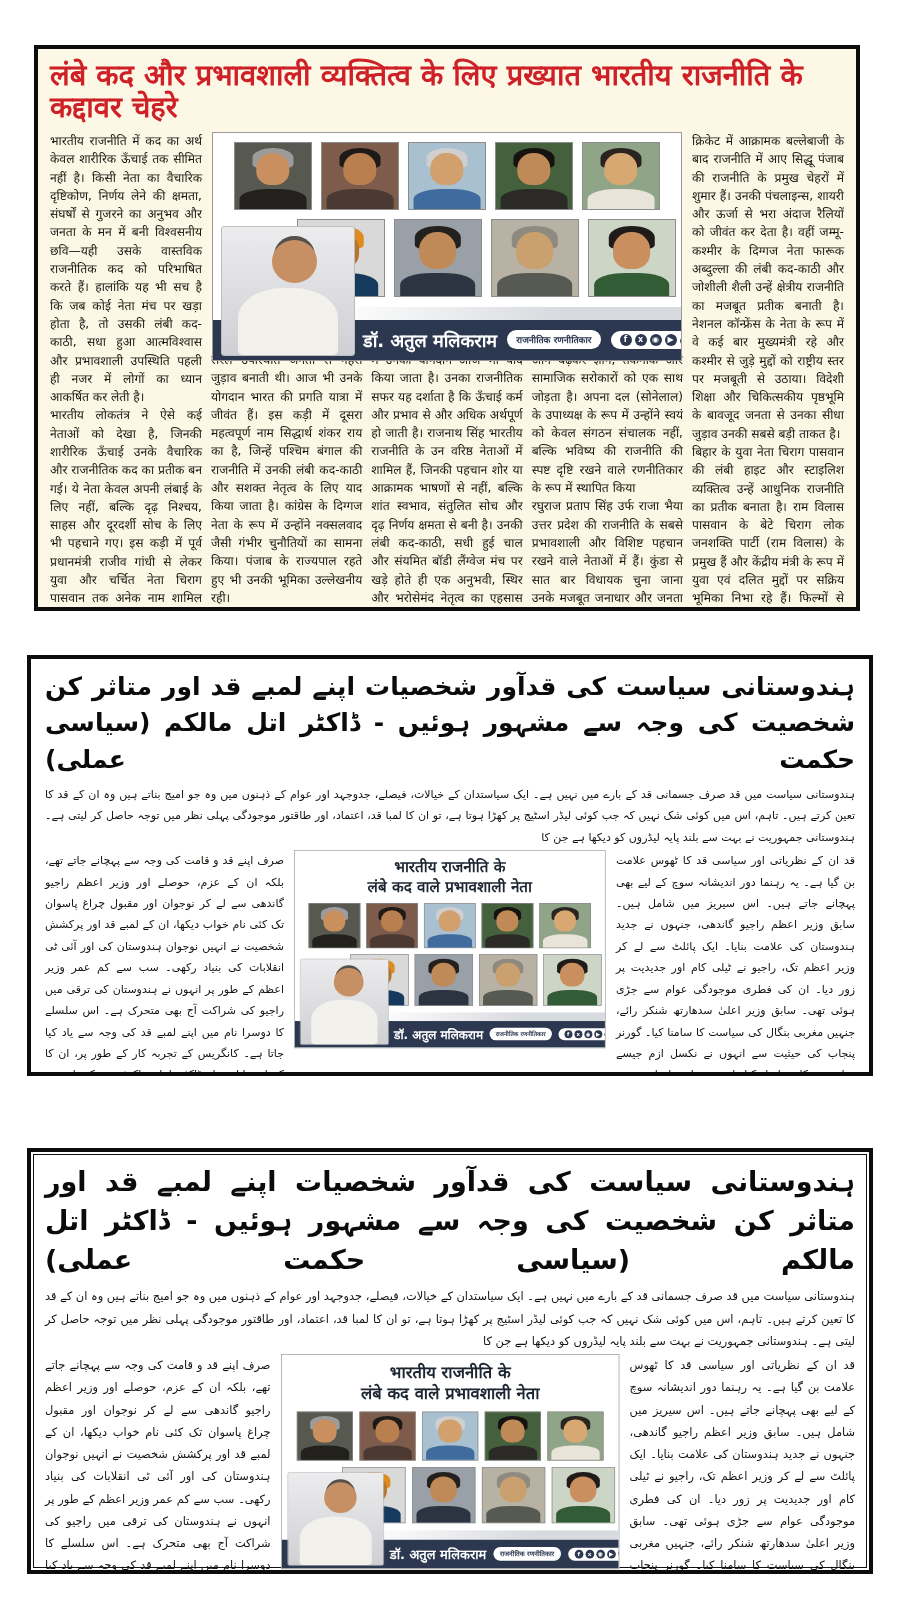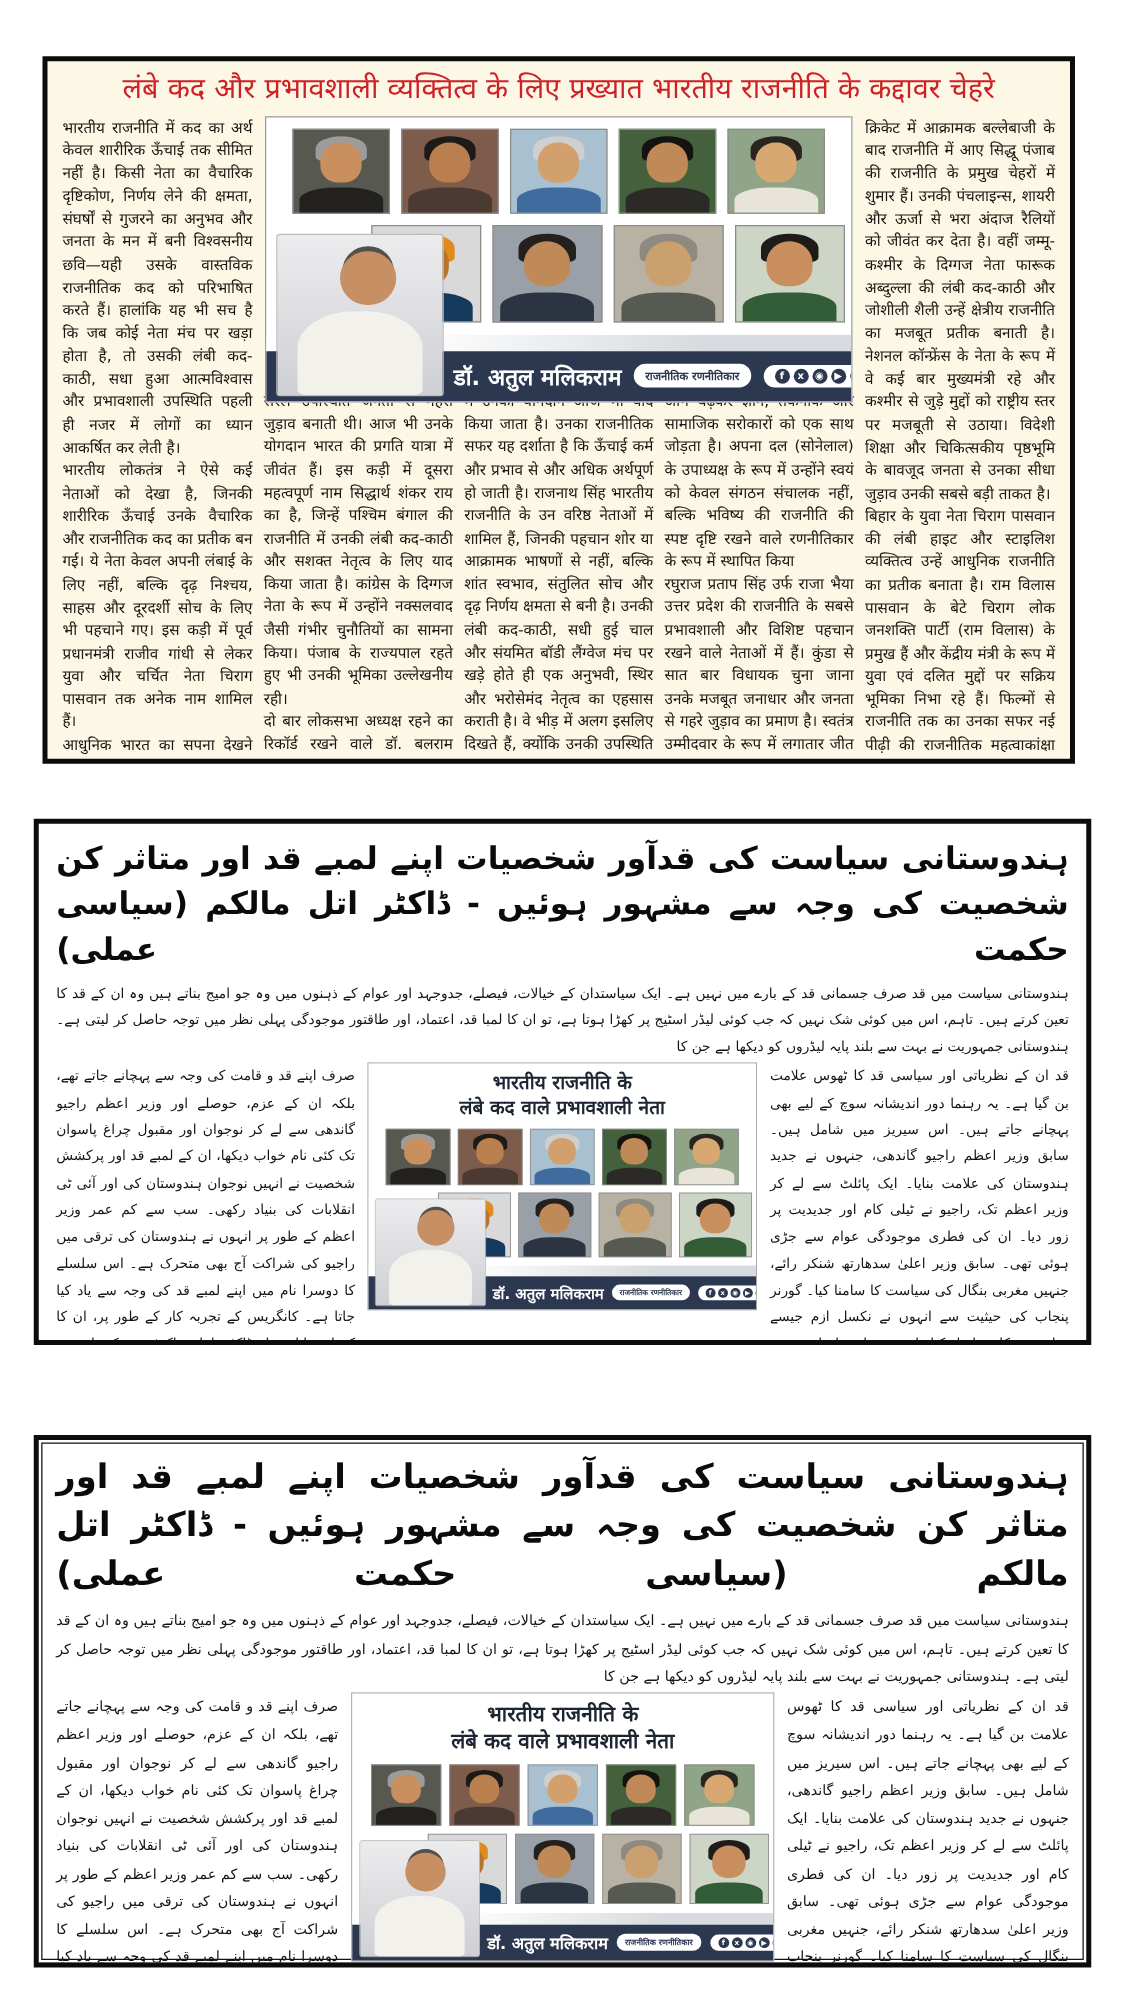--- a/index.html
+++ b/index.html
@@ -10,22 +10,22 @@
   }
   .page{position:relative;width:900px;height:1600px;}
 
   
   .hindi-box{
     position:absolute;left:34px;top:45px;width:826px;height:566px;
     border:4px solid #0c0c0c;background:var(--hindi-section-bg,#fdf8e6);
     box-sizing:border-box;padding:8px 12px;overflow:hidden;
   }
   .hindi-headline{
-    margin:2px 0 8px;text-align:center;
-    font-size:23px;font-weight:400;line-height:1.12;
+    margin:2px 0 8px;
+    font-size:29px;font-weight:700;line-height:1.12;
     color:var(--headline-red,#ce2026);
   }
   .hindi-body{display:flex;gap:9px;}
   .h-col{
     width:152px;flex:0 0 152px;
     font-size:12.2px;line-height:1.5;text-align:justify;
     white-space:pre-line;color:#191510;
   }
   .h-mid{flex:1 1 auto;display:flex;flex-direction:column;}
   .h-mid-cols{display:flex;gap:9px;margin-top:7px;}

